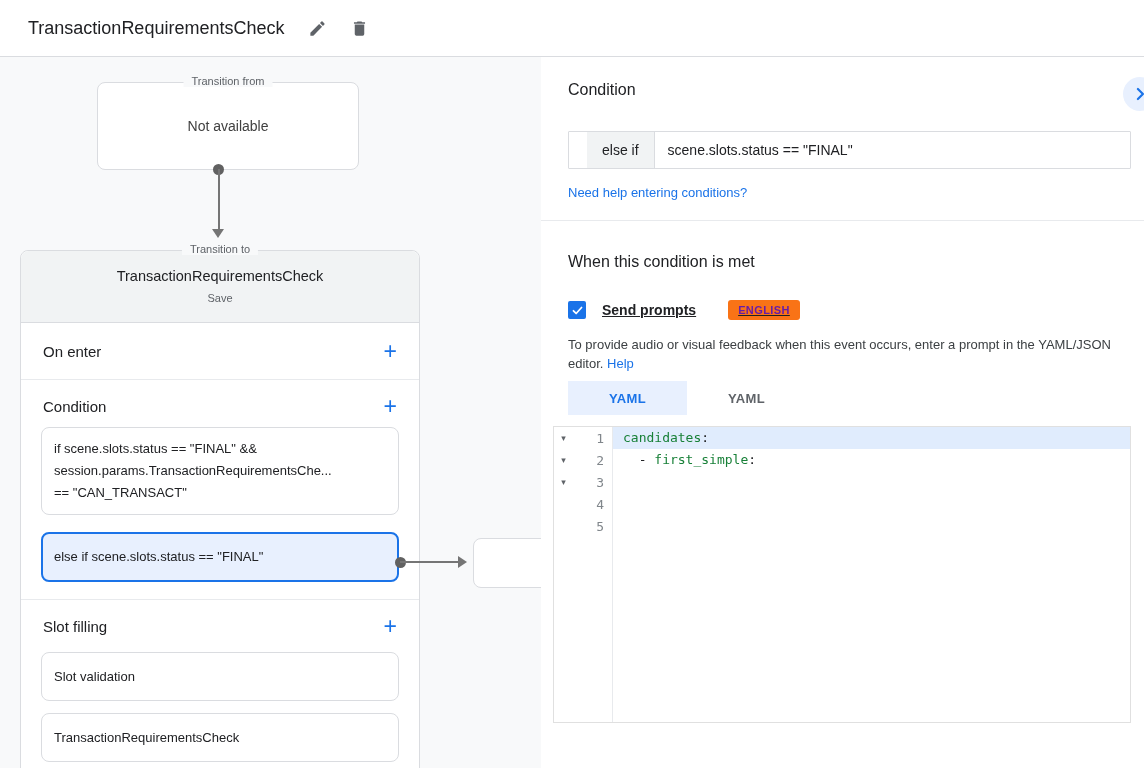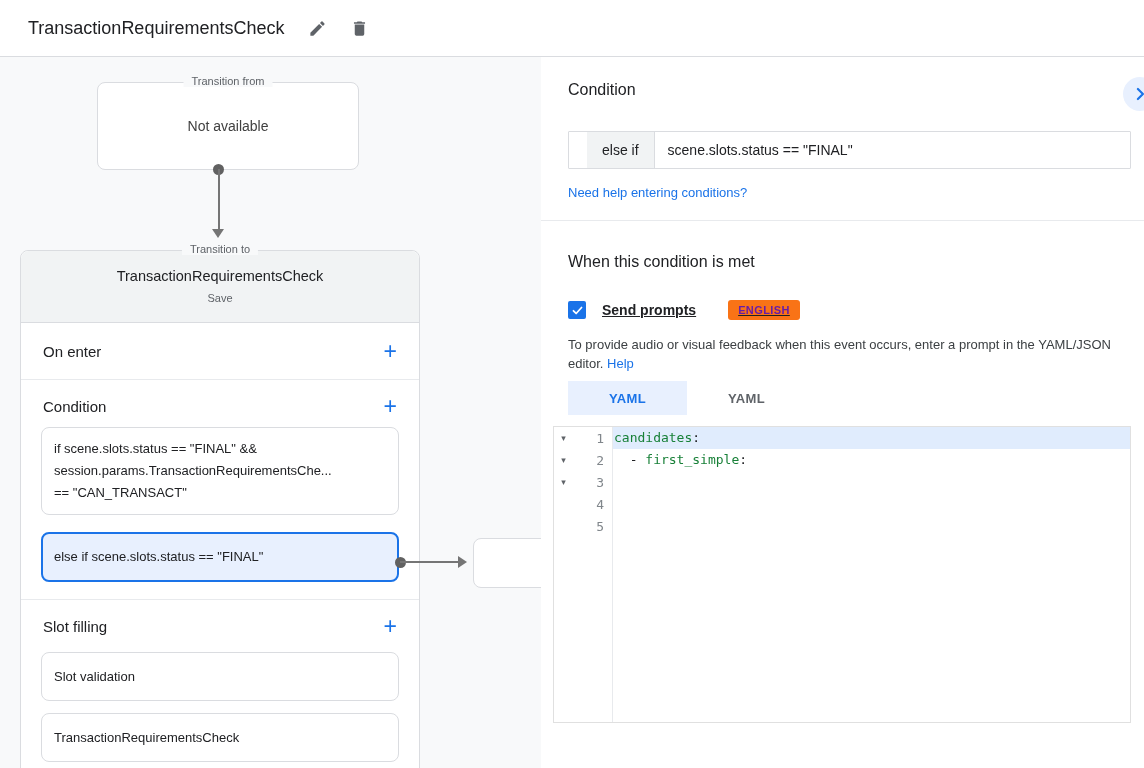--- a/index.html
+++ b/index.html
@@ -93,21 +93,21 @@
 
   
   .editor { margin:11px 0 0 -15px; width:578px; height:297px; border:1px solid #e0e0e0;
     display:flex; background:#fff; font-family:"DejaVu Sans Mono", monospace; font-size:13px; }
   .gutter { width:59px; flex:none; border-right:1px solid #e8eaed; }
   .gut-line { display:flex; align-items:center; height:22px; }
   .fold { width:19px; text-align:center; font-size:9px; color:#5f6368; cursor:pointer;
     font-family:"Liberation Sans", sans-serif; }
   .lnum { flex:1; text-align:right; padding-right:8px; color:#80868b; font-size:13px; }
   .code-col { flex:1; overflow:hidden; }
-  .code-line { height:22px; line-height:22px; padding-left:1px; white-space:pre; color:#202124; }
+  .code-line { height:22px; line-height:22px; padding-left:10px; white-space:pre; color:#202124; }
   .code-line.active { background:#e0ecfd; }
   .code-line .key { color:#188038; }
   .code-line .plain { color:#202124; }
 </style>
 </head>
 <body>
 
 <div class="topbar">
   <div class="topbar-title">TransactionRequirementsCheck</div>
   <div class="topbar-icons">

